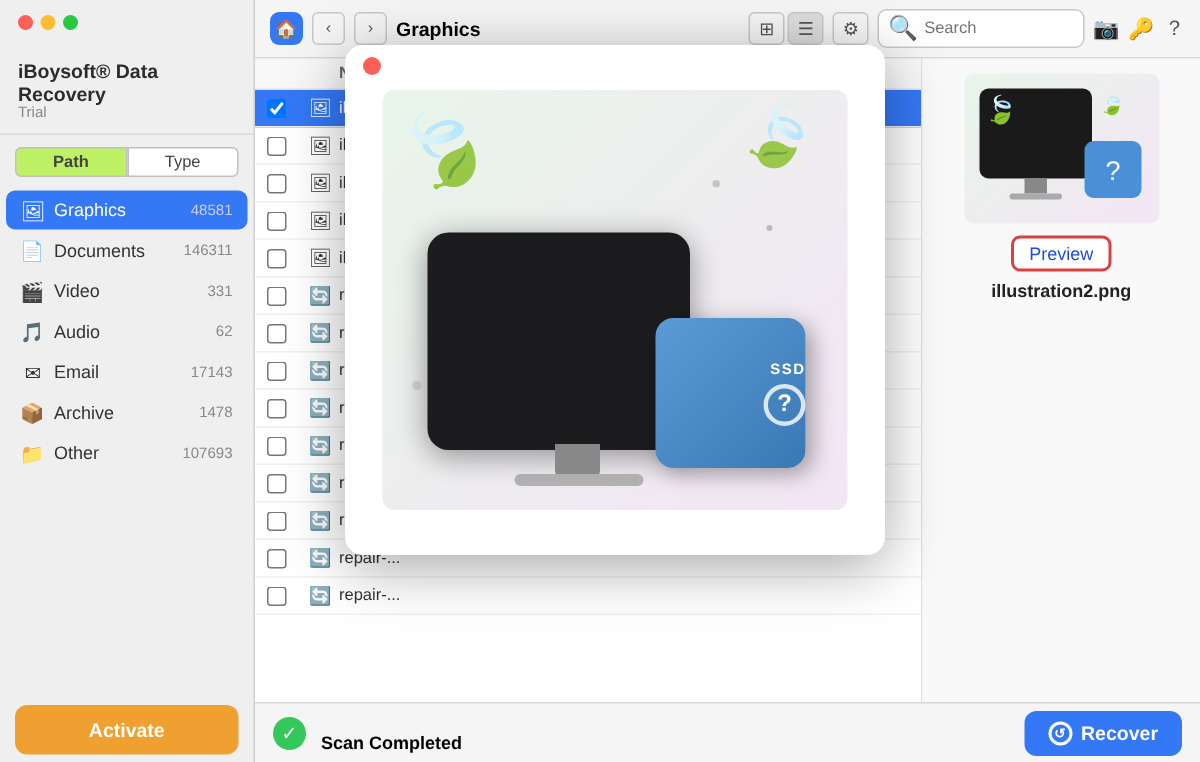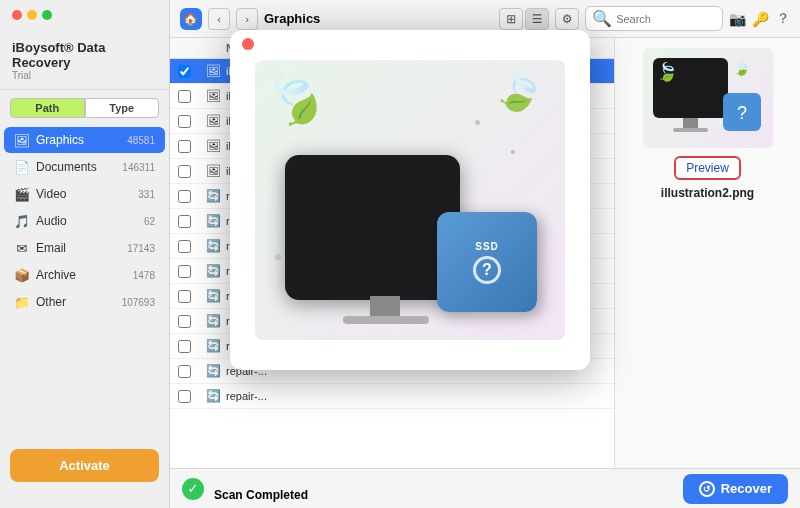--- a/index.html
+++ b/index.html
@@ -33,21 +33,20 @@
       margin: 8px 10px;
     }
     .tab-btn {
       flex: 1;
       font-size: 11px;
       padding: 3px 6px;
       border: 1px solid #c0c0c0;
       background: #fff;
       cursor: pointer;
       color: #444;
-      font-weight: bold;
     }
     .tab-btn:first-child { border-radius: 4px 0 0 4px; }
     .tab-btn:last-child { border-radius: 0 4px 4px 0; }
     .tab-btn.active { background: #bef264; font-weight: 600; }
 
     .sidebar-items { flex: 1; overflow-y: auto; }
     .sidebar-item {
       display: flex;
       align-items: center;
       padding: 5px 10px;
@@ -57,21 +56,21 @@
       border-radius: 6px;
       margin: 1px 4px;
     }
     .sidebar-item.active { background: #3478f6; color: #fff; }
     .sidebar-item .item-icon { width: 16px; height: 16px; margin-right: 6px; display: flex; align-items: center; justify-content: center; font-size: 13px; flex-shrink: 0; }
     .sidebar-item .item-label { flex: 1; }
     .sidebar-item .item-count { font-size: 10px; color: #888; }
     .sidebar-item.active .item-count { color: #cce; }
 
     .activate-btn {
-      margin: 26px 10px;
+      margin: 5px 10px;
       background: #f0a030;
       border: none;
       border-radius: 8px;
       padding: 9px;
       color: #fff;
       font-size: 13px;
       font-weight: 600;
       cursor: pointer;
       width: calc(100% - 20px);
     }
@@ -608,21 +607,21 @@
 
       <div style="position:absolute; top:10px; left:10px; font-size:50px; transform:rotate(-30deg); opacity:0.85;">🍃</div>
       <div style="position:absolute; top:8px; right:20px; font-size:40px; transform:rotate(20deg); opacity:0.85;">🍃</div>
 
       <div style="position:absolute; bottom:40px; left:30px; width:175px; height:145px; background:#1c1c1e; border-radius:14px; display:flex; align-items:center; justify-content:center; box-shadow:0 4px 20px rgba(0,0,0,0.4);">
         <span style="font-size:40px; color:white;"></span>
       </div>
       <div style="position:absolute; bottom:22px; left:115px; width:30px; height:22px; background:#888; border-radius:0 0 4px 4px;"></div>
       <div style="position:absolute; bottom:16px; left:88px; width:86px; height:8px; background:#b0b0b0; border-radius:4px;"></div>
 
-      <div style="position:absolute; bottom:28px; right:28px; width:100px; height:100px; background:linear-gradient(135deg,#5b9bd5,#3a78b5); border-radius:12px; display:flex; align-items:center; justify-content:center; box-shadow:4px 4px 15px rgba(0,0,0,0.35); font-size:14px; color:#fff; font-weight:bold; flex-direction:column;">
+      <div style="position:absolute; bottom:28px; right:28px; width:100px; height:100px; background:linear-gradient(135deg,#5b9bd5,#3a78b5); border-radius:12px; display:flex; align-items:flex-end; justify-content:center; box-shadow:4px 4px 15px rgba(0,0,0,0.35); font-size:14px; color:#fff; font-weight:bold; flex-direction:column;">
         <div style="font-size:10px; font-weight:800; letter-spacing:1px; margin-bottom:4px;">SSD</div>
         <div style="width:28px; height:28px; border:3px solid rgba(255,255,255,0.8); border-radius:50%; display:flex; align-items:center; justify-content:center; font-size:16px;">?</div>
       </div>
 
       <div style="position:absolute; top:60px; left:220px; width:5px; height:5px; background:#aaa; border-radius:50%; opacity:0.6;"></div>
       <div style="position:absolute; top:90px; right:50px; width:4px; height:4px; background:#888; border-radius:50%; opacity:0.5;"></div>
       <div style="position:absolute; bottom:80px; left:20px; width:6px; height:6px; background:#aaa; border-radius:50%; opacity:0.5;"></div>
     </div>
   </div>
 </div>

